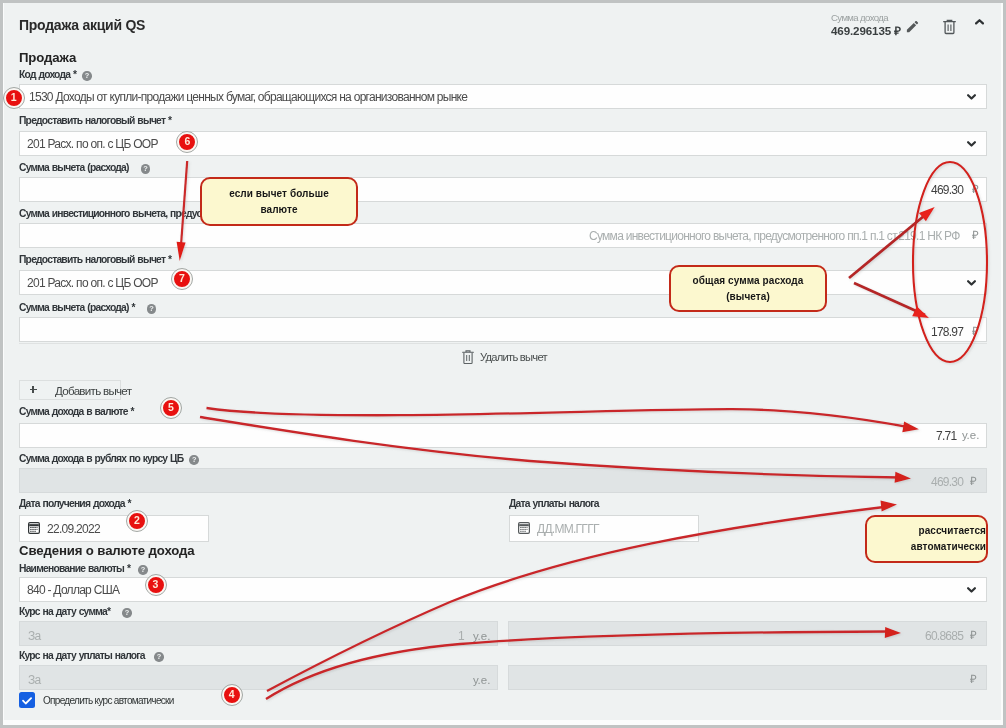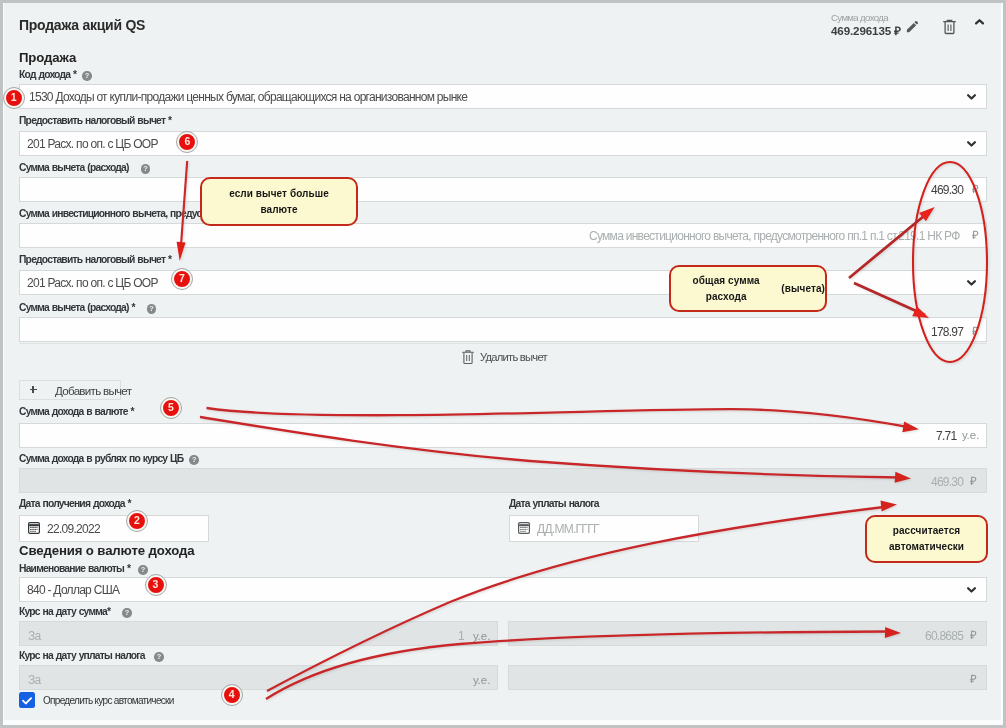--- a/index.html
+++ b/index.html
@@ -291,21 +291,21 @@
   <div class="badge" style="left:145.5px;top:574.7px;">3</div>
   <div class="badge" style="left:221.6px;top:684.8px;">4</div>
   <div class="badge" style="left:161.0px;top:397.7px;">5</div>
   <div class="badge" style="left:177.3px;top:131.6px;">6</div>
   <div class="badge" style="left:172.0px;top:269.0px;">7</div>
 
   <div class="callout" style="left:200px;top:177px;width:158px;height:49px;flex-direction:column;line-height:16px;">
     <span>если вычет больше</span>
     <span>валюте</span>
   </div>
-  <div class="callout" style="left:669px;top:265px;width:158px;height:47px;flex-direction:row;line-height:16px;">
+  <div class="callout" style="left:669px;top:265px;width:158px;height:47px;flex-direction:column;line-height:16px;">
     <span>общая сумма расхода</span>
     <span>(вычета)</span>
   </div>
-  <div class="callout" style="left:865px;top:515px;width:123px;height:48px;flex-direction:column;line-height:16px;">
+  <div class="callout" style="left:865px;top:515px;width:123px;height:48px;flex-direction:column;line-height:16px;align-items:flex-end;">
     <span>рассчитается</span>
     <span>автоматически</span>
   </div>
 </div>
 
 </body></html>

